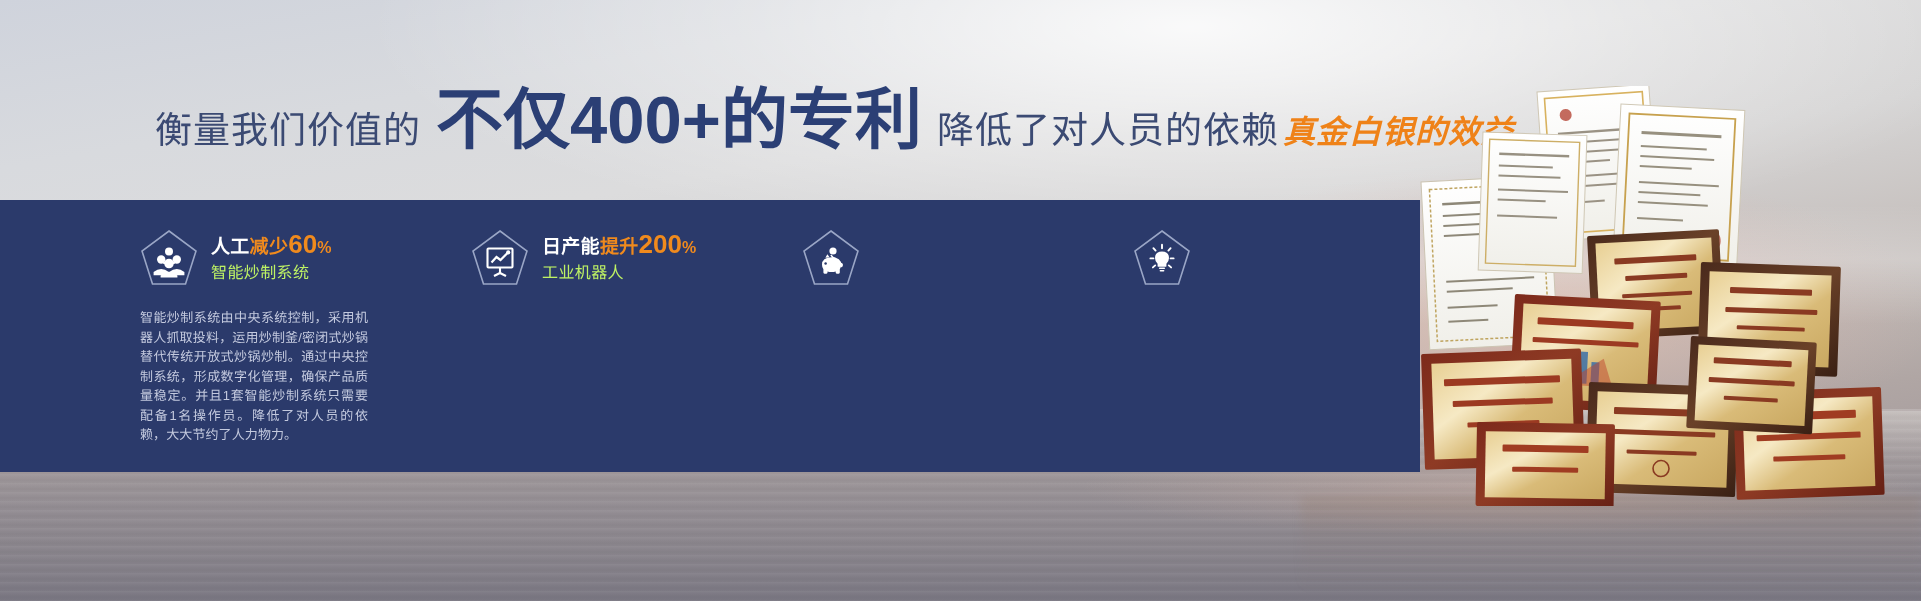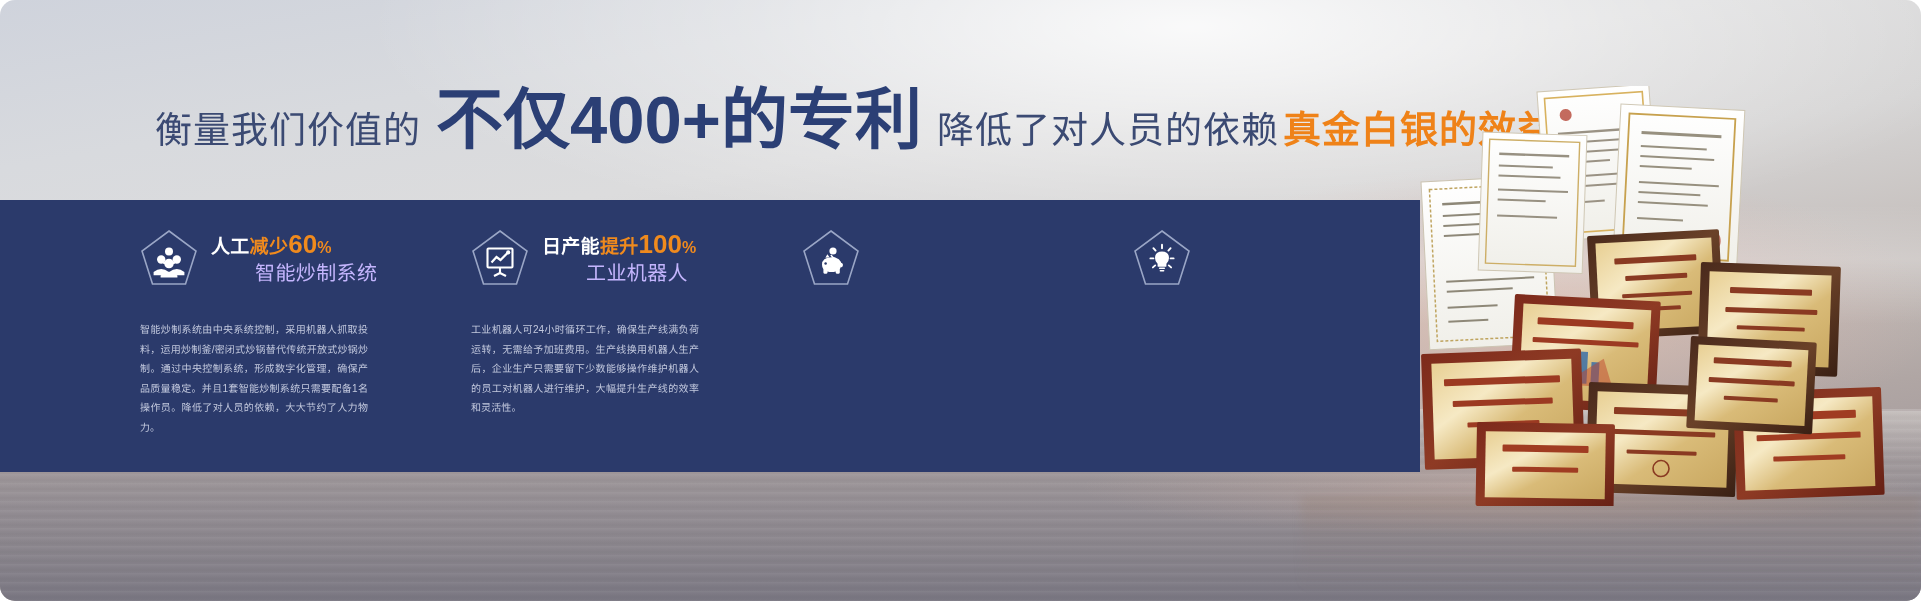--- a/index.html
+++ b/index.html
@@ -11,21 +11,20 @@
     overflow: hidden;
     font-family: "Liberation Sans", "DejaVu Sans", sans-serif;
   }
 
   .banner {
     position: relative;
     width: 1921px;
     height: 601px;
     overflow: hidden;
     background: linear-gradient(170deg, #cfd3dc 0%, #d8dade 18%, #dcdcdd 32%, #d5d4d4 46%, #c9c4c2 58%, #bcb4b1 68%, #b0a6a4 76%, #a79d9e 84%, #9e9699 92%, #8f8a8f 100%);
-    border-radius: 15px;
   }
 
   
   .sky-glow {
     position: absolute;
     left: 0; top: 0;
     width: 1921px; height: 330px;
     background: radial-gradient(ellipse 1100px 300px at 62% 8%, rgba(255,255,255,.85) 0%, rgba(255,255,255,.35) 40%, rgba(255,255,255,0) 75%);
     pointer-events: none;
   }
@@ -85,25 +84,26 @@
   }
   .hl-strong {
     font-size: 67px;
     font-weight: 800;
     color: #2b3f75;
     letter-spacing: 0px;
     margin: 0 15px;
     line-height: 1;
   }
   .hl-orange {
-    font-size: 38px;
+    font-size: 32px;
     font-weight: 800;
     color: #ef8218;
     letter-spacing: 1px;
     margin-left: 4px;
+    font-style: italic;
   }
 
   
   .panel {
     position: absolute;
     left: 0;
     top: 200px;
     width: 1420px;
     height: 272px;
     background: #2b3a6b;
@@ -157,32 +157,31 @@
   .ft-line1 .accent {
     color: #f08a1d;
     font-weight: 700;
   }
   .ft-line1 .pct {
     color: #f08a1d;
     font-size: 16px;
     font-weight: 800;
   }
   .ft-line2 {
-    font-size: 20px;
-    color: #c4b5fd;
+    font-size: 16px;
+    color: #bef264;
     line-height: 24px;
     letter-spacing: .4px;
     white-space: nowrap;
     font-weight: 400;
-    margin-left: 44px;
   }
 
   .feature-body {
-    margin-top: 24px;
-    font-size: 10px;
+    margin-top: 12px;
+    font-size: 13px;
     line-height: 19.5px;
     color: #c3c9de;
     letter-spacing: .1px;
     text-align: justify;
     width: 228px;
   }
 
   
   .certs {
     position: absolute;
@@ -267,26 +266,25 @@
                 <polyline points="20.5,33.5 25.5,28 29.5,31 37,23.5" stroke-width="2.2"></polyline>
                 <line x1="29" y1="38.5" x2="29" y2="44"></line>
                 <line x1="23" y1="47" x2="29" y2="44"></line>
                 <line x1="35" y1="47" x2="29" y2="44"></line>
               </g>
               <circle cx="37.2" cy="23.4" r="2.1" fill="#ffffff"></circle>
             </svg>
           </div>
           <div class="feature-titles">
             <div class="ft-line1">
-              <span>日产能</span><span class="accent">提升</span><span class="big">100</span><span class="pct">%</span>
+              <span>日产能</span><span class="accent">提升</span><span class="big">200</span><span class="pct">%</span>
             </div>
             <div class="ft-line2">工业机器人</div>
           </div>
         </div>
-        <div class="feature-body">工业机器人可24小时循环工作，确保生产线满负荷运转，无需给予加班费用。生产线换用机器人生产后，企业生产只需要留下少数能够操作维护机器人的员工对机器人进行维护，大幅提升生产线的效率和灵活性。</div>
       </div>
 
       <div class="feature">
         <div class="feature-head">
           <div class="pent">
             <svg width="58" height="60" viewBox="0 0 58 60">
               <polygon points="29,2 56,22 45.5,55 12.5,55 2,22" fill="none" stroke="#9aa6c6" stroke-width="1.6"></polygon>
               <g fill="#ffffff">
                 <ellipse cx="31" cy="22" rx="3.6" ry="3.6"></ellipse>
                 <path d="M29.4 25.6 q1.6 2.6 4.2 3.2 l-1 1.4 q-2.8 -1 -4.3 -3.6 z"></path>

